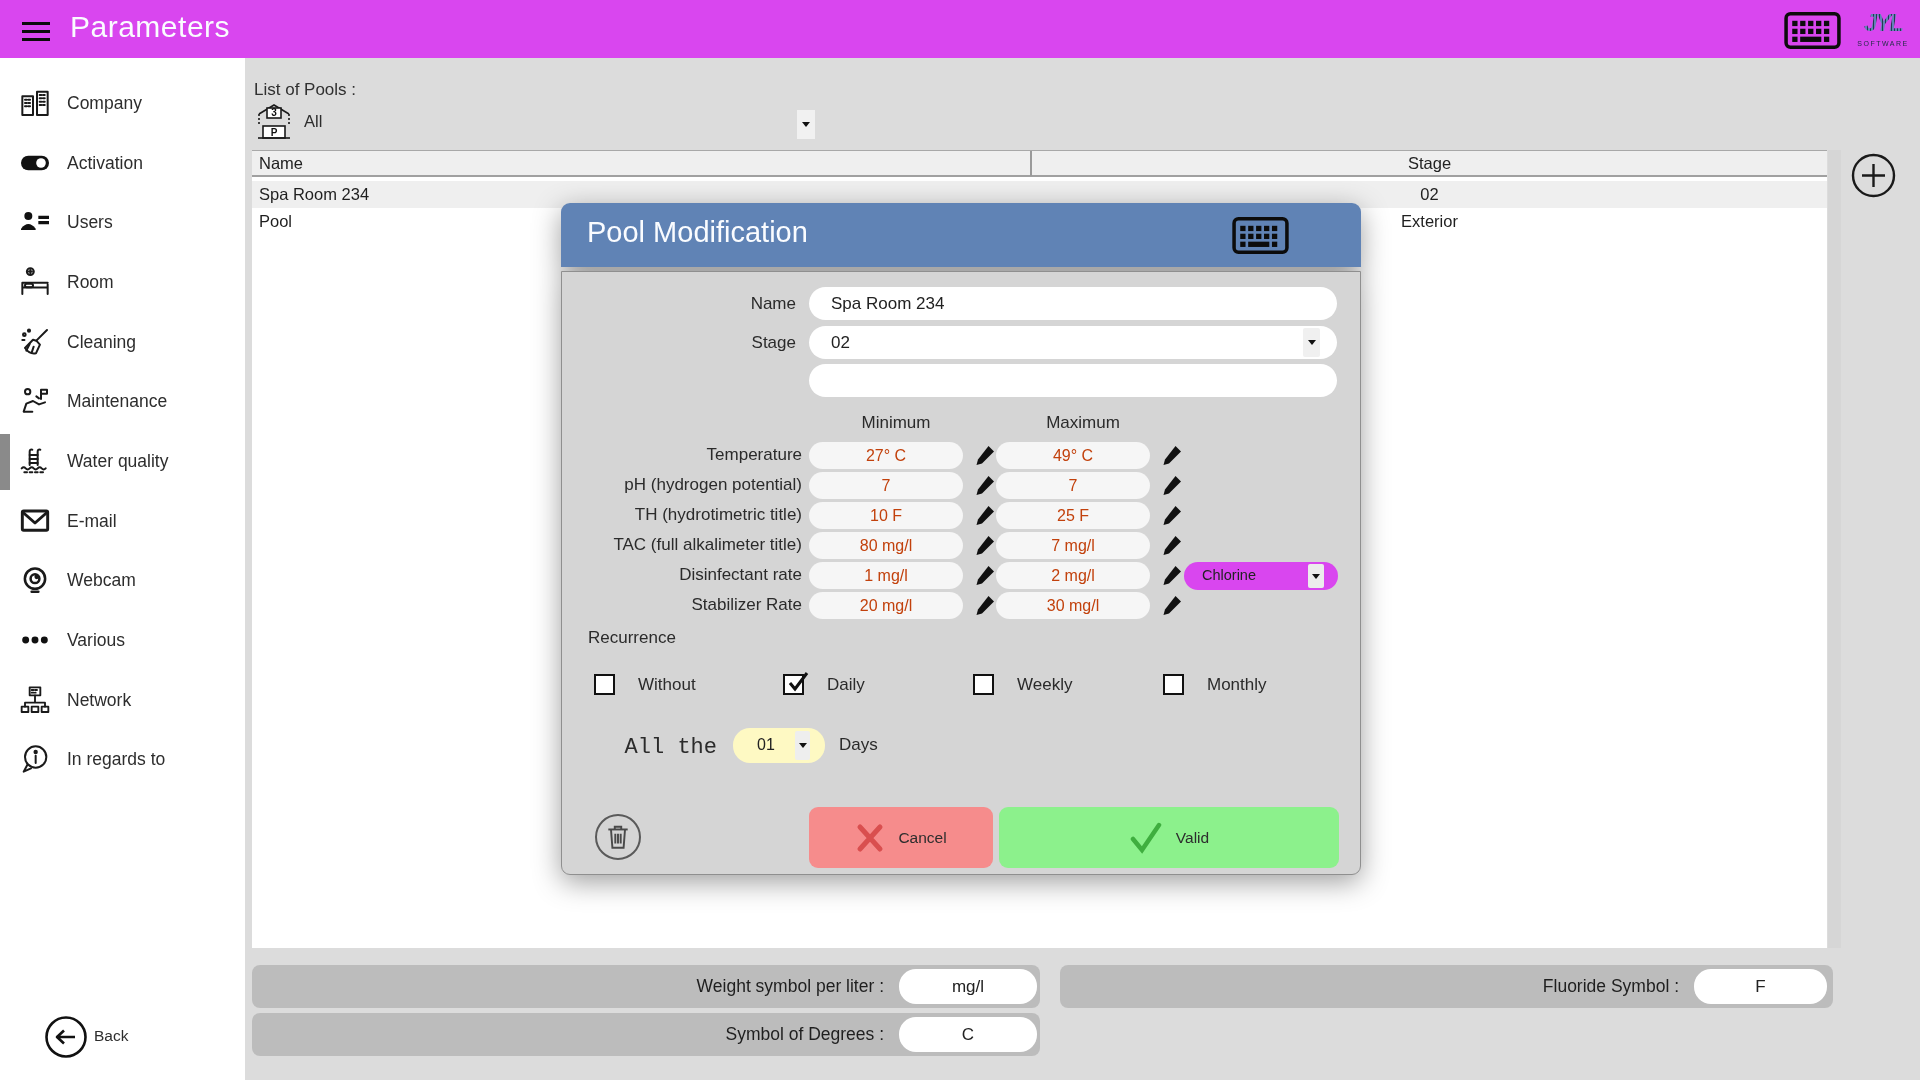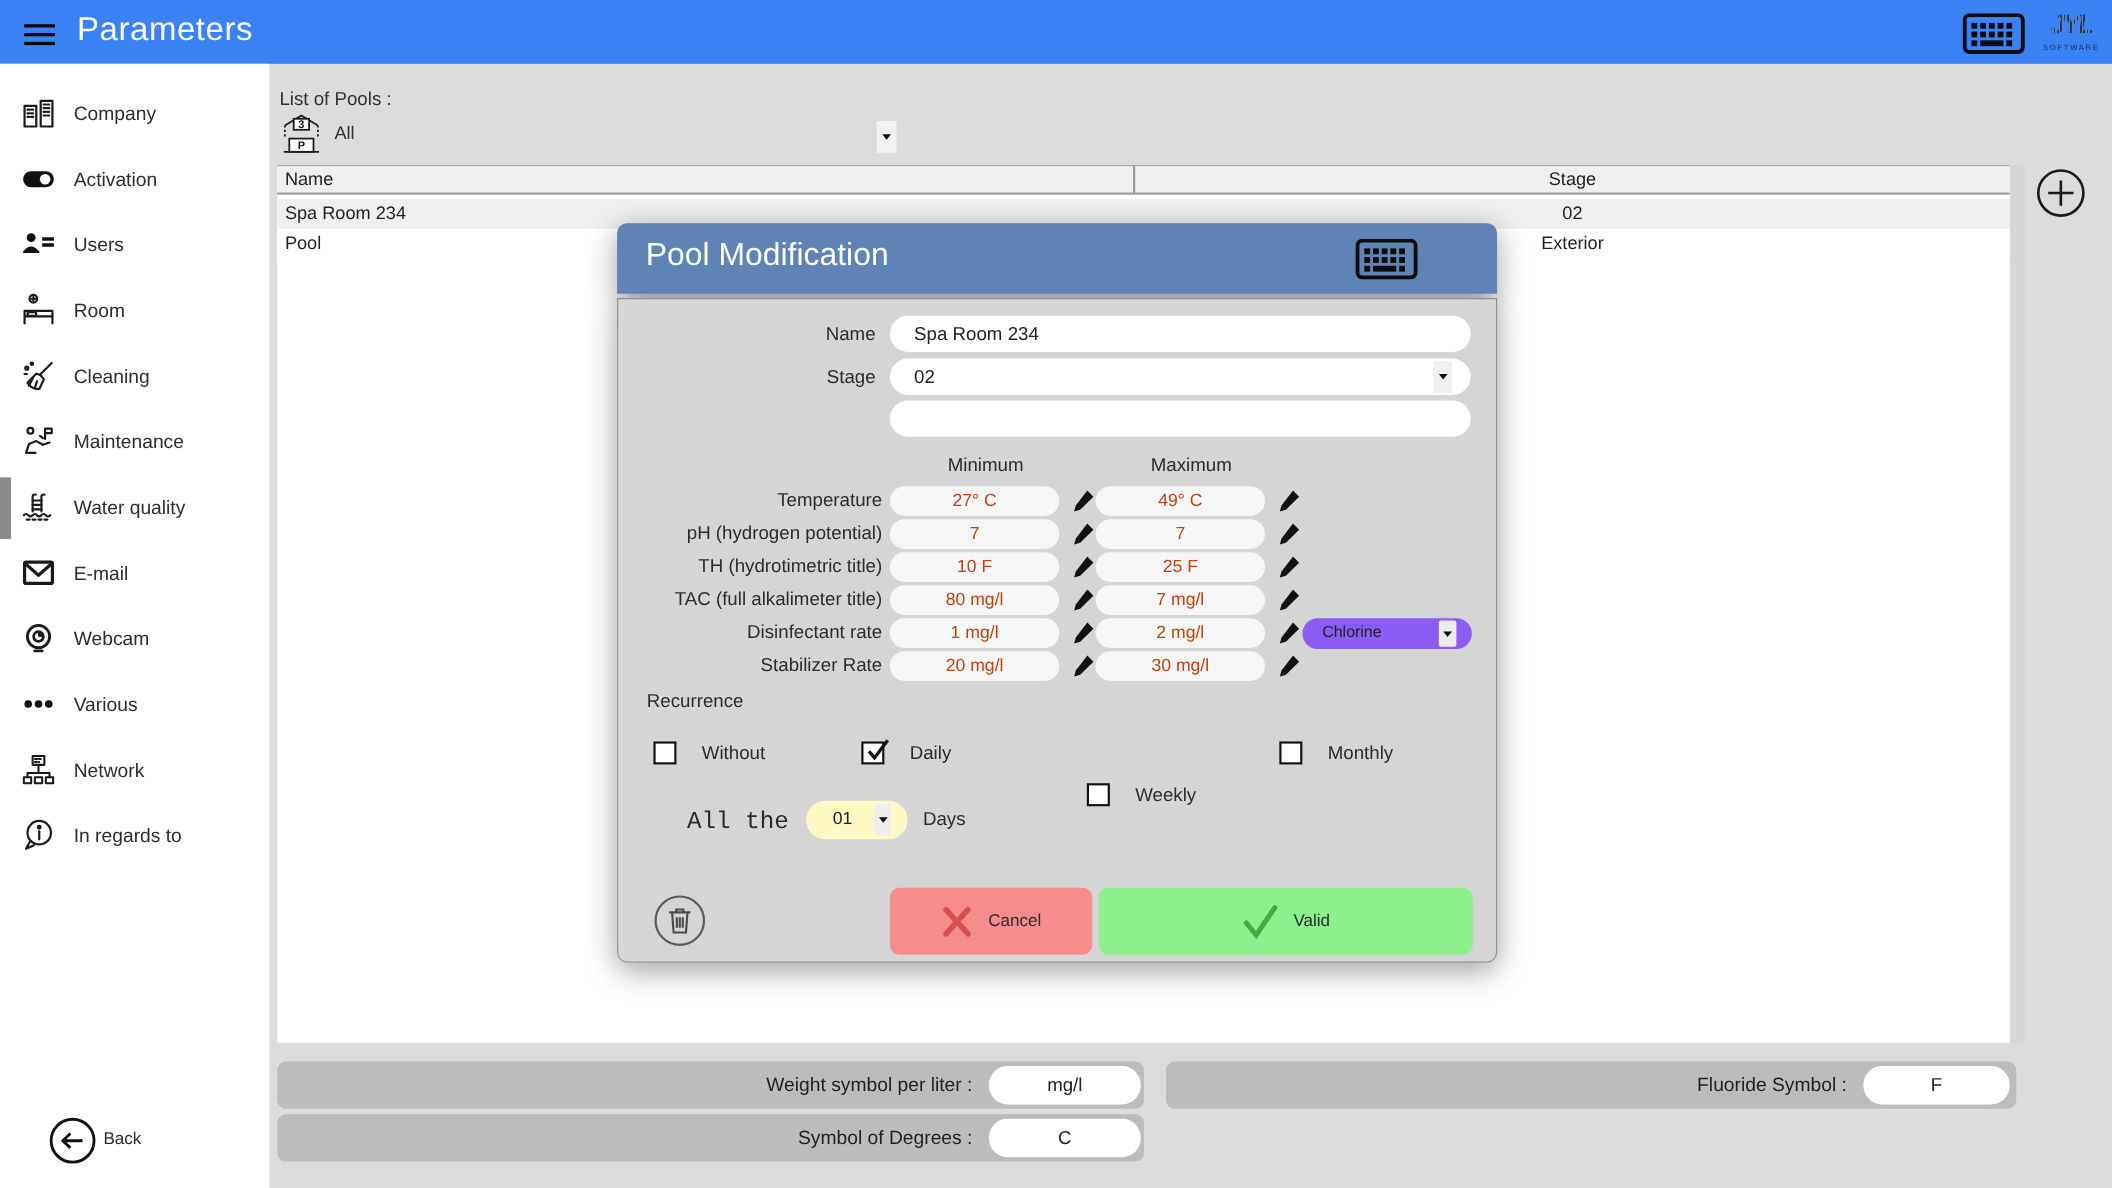--- a/index.html
+++ b/index.html
@@ -1,21 +1,21 @@
 <!DOCTYPE html>
 <html><head>
 <meta charset="utf-8">
 <style>
   * { margin:0; padding:0; box-sizing:border-box; }
   html,body { width:1920px; height:1080px; overflow:hidden; }
   body { font-family:"Liberation Sans", sans-serif; background:#dcdcdc; color:#222; }
   #window { position:relative; width:1920px; height:1080px; background:#dcdcdc; overflow:hidden; }
 
   
-  #topbar { position:absolute; left:0; top:0; width:1920px; height:58px; background:#3b82f6; }
+  #topbar { position:absolute; left:0; top:0; width:1920px; height:58px; background:#d946ef; }
   #hamburger { position:absolute; left:22px; top:22px; width:28px; height:19px; cursor:pointer; }
   #hamburger .bar { position:absolute; left:0; width:28px; height:3px; background:#0b0b0b; }
   #hamburger .bar:nth-child(1){top:0;} #hamburger .bar:nth-child(2){top:8px;} #hamburger .bar:nth-child(3){top:16px;}
   #page-title { position:absolute; left:70px; top:10px; font-size:30px; font-weight:300; color:#fafcff; letter-spacing:.5px; }
   #topbar-kbd { position:absolute; left:1784px; top:12px; width:57px; height:37px; }
   #app-logo { position:absolute; left:1852px; top:6px; width:62px; height:50px; text-align:center; color:#263753; }
   #app-logo .logo-mark { font-size:24px; font-weight:bold; font-style:italic; letter-spacing:-2px; line-height:34px;
       background:repeating-linear-gradient(90deg,#263753 0 1.5px,#6083b5 1.5px 3px); -webkit-background-clip:text; background-clip:text; color:transparent; }
   #app-logo .logo-caption { font-size:7px; letter-spacing:1.5px; color:#1d2b43; margin-top:0px; }
 
@@ -83,30 +83,30 @@
 
   .mm-header { position:absolute; width:174px; text-align:center; font-size:17px; color:#2b2b2b; top:141px; }
   #hdr-min { left:247px; } #hdr-max { left:434px; }
 
   .limit-row { position:absolute; left:0; width:800px; height:27px; }
   .limit-row .lr-lbl { position:absolute; left:0; top:3px; width:240px; text-align:right; font-size:17px; color:#2b2b2b; }
   .small-pill { position:absolute; top:0; width:154px; height:27px; background:#f6f6f6; border-radius:13.5px; text-align:center; font-size:16px; color:#c2410c; line-height:27px; cursor:text; }
   .lr-min { left:247px; } .lr-max { left:434px; }
   .pencil { position:absolute; top:2px; width:22px; height:22px; cursor:pointer; }
   .pencil-a { left:412px; } .pencil-b { left:599px; }
-  #chem-select { position:absolute; left:622px; top:0; width:154px; height:28px; background:#8b5cf6; border-radius:14px; cursor:pointer; }
+  #chem-select { position:absolute; left:622px; top:0; width:154px; height:28px; background:#d946ef; border-radius:14px; cursor:pointer; }
   #chem-select .val { position:absolute; left:18px; top:5px; font-size:14.5px; color:#222; }
   #chem-select .combo-arrow { left:124px; top:2px; width:16px; height:24px; background:#ececec; border-radius:2px; }
 
   #recurrence-lbl { position:absolute; left:26px; top:356px; font-size:17px; color:#2b2b2b; }
   .chk { position:absolute; top:400px; width:190px; height:28px; }
   .chk .box { position:absolute; left:0; top:2px; width:21px; height:21px; border:2.5px solid #111; background:#fff; cursor:pointer; }
   .chk .tick { position:absolute; left:1px; top:-6px; overflow:visible; }
   .chk .lbl { position:absolute; left:44px; top:3px; font-size:17px; color:#2b2b2b; }
-  #chk-0{left:32px;} #chk-1{left:221px;} #chk-2{left:426px;margin-top:38px;} #chk-3{left:601px;}
+  #chk-0{left:32px;} #chk-1{left:221px;} #chk-2{left:411px;} #chk-3{left:601px;}
 
   #interval-row { position:absolute; left:0; top:456px; width:800px; height:35px; }
   #interval-prefix { position:absolute; left:0; top:7px; width:155px; text-align:right; font-size:22px; color:#2b2b2b;font-family:Liberation Mono, monospace; }
   #interval-select { position:absolute; left:171px; top:0; width:92px; height:35px; background:#fef9c3; border-radius:17px; cursor:pointer; }
   #interval-select .val { position:absolute; left:24px; top:8px; font-size:16px; color:#222; }
   #interval-select .combo-arrow { left:62px; top:3px; width:15px; height:29px; background:#eeeeee; border-radius:2px; }
   #interval-suffix { position:absolute; left:277px; top:7px; font-size:17px; color:#2b2b2b; }
 
   #trash-btn { position:absolute; left:33px; top:542px; width:46px; height:46px; border:2px solid #5a5a5a; border-radius:50%; display:flex; align-items:center; justify-content:center; cursor:pointer; }
   .action-btn { position:absolute; top:535px; height:61px; border-radius:9px; display:flex; align-items:center; justify-content:center; gap:13px; cursor:pointer; }

